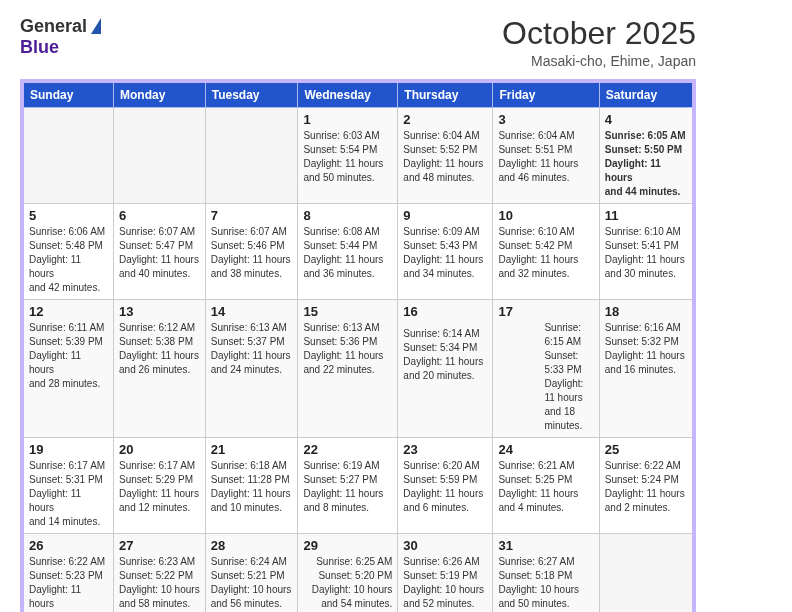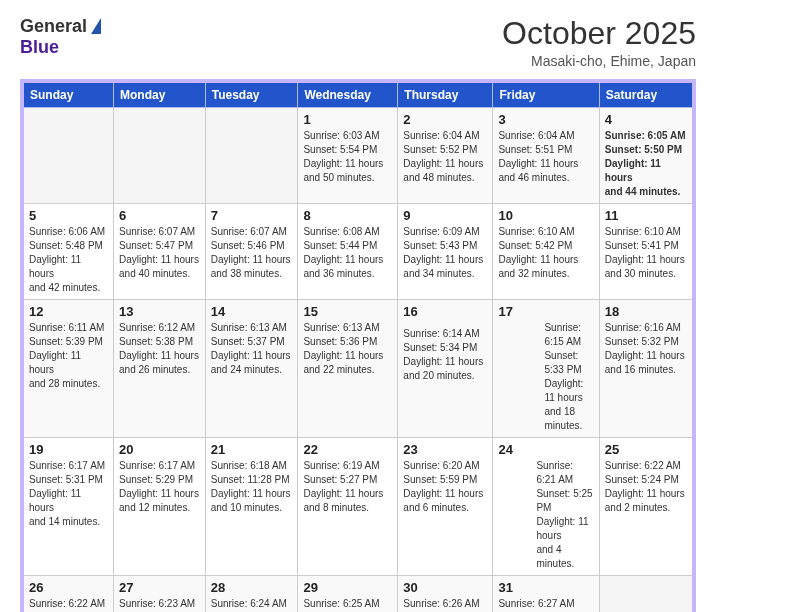--- a/index.html
+++ b/index.html
@@ -304,21 +304,21 @@
           </td>
           <td>
             <div class="day-number">23</div>
             <div class="day-info" style="white-space: pre-line;">Sunrise: 6:20 AM
 Sunset: 5:59 PM
 Daylight: 11 hours
 and 6 minutes.</div>
           </td>
           <td>
             <div class="day-number">24</div>
-            <div class="day-info" style="white-space: pre-line; margin-left: 38px;">Sunrise: 6:21 AM
+            <div class="day-info" style="white-space: pre-line;">Sunrise: 6:21 AM
 Sunset: 5:25 PM
 Daylight: 11 hours
 and 4 minutes.</div>
           </td>
           <td>
             <div class="day-number">25</div>
             <div class="day-info" style="white-space: pre-line;">Sunrise: 6:22 AM
 Sunset: 5:24 PM
 Daylight: 11 hours
 and 2 minutes.</div>
@@ -341,21 +341,21 @@
           </td>
           <td>
             <div class="day-number">28</div>
             <div class="day-info" style="white-space: pre-line;">Sunrise: 6:24 AM
 Sunset: 5:21 PM
 Daylight: 10 hours
 and 56 minutes.</div>
           </td>
           <td>
             <div class="day-number">29</div>
-            <div class="day-info" style="white-space: pre-line;">Sunrise: 6:25 AM
+            <div class="day-info" style="white-space: pre-line; text-align: right;">Sunrise: 6:25 AM
 Sunset: 5:20 PM
 Daylight: 10 hours
 and 54 minutes.</div>
           </td>
           <td>
             <div class="day-number">30</div>
             <div class="day-info" style="white-space: pre-line;">Sunrise: 6:26 AM
 Sunset: 5:19 PM
 Daylight: 10 hours
 and 52 minutes.</div>

